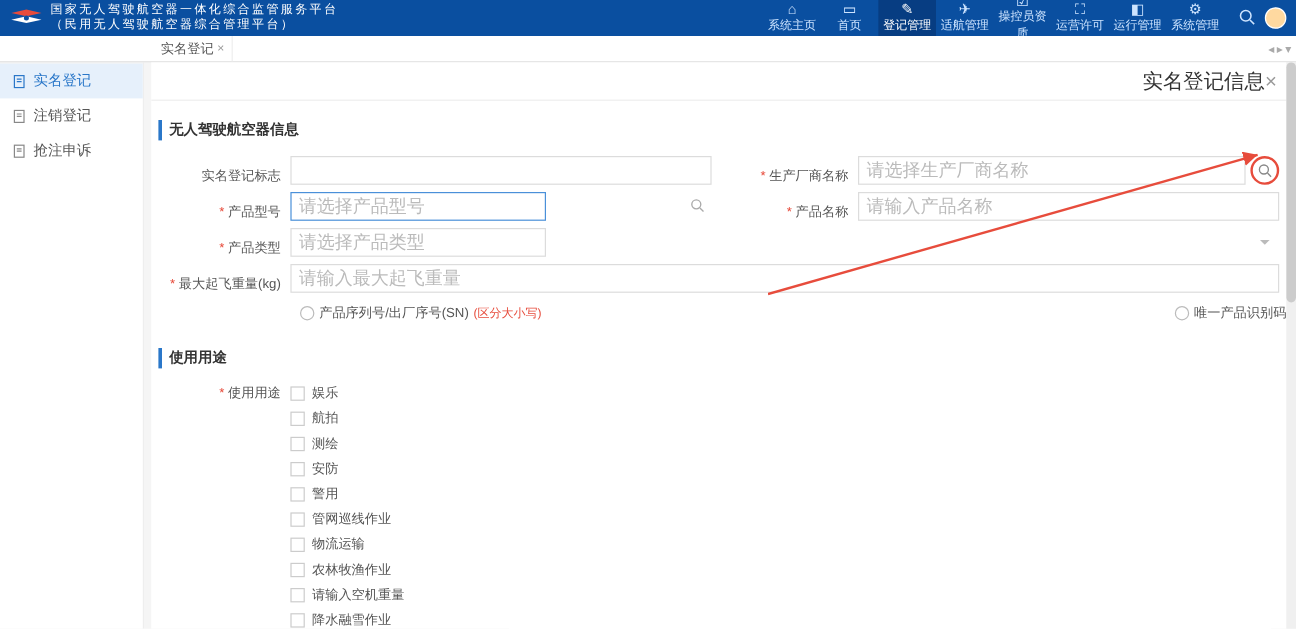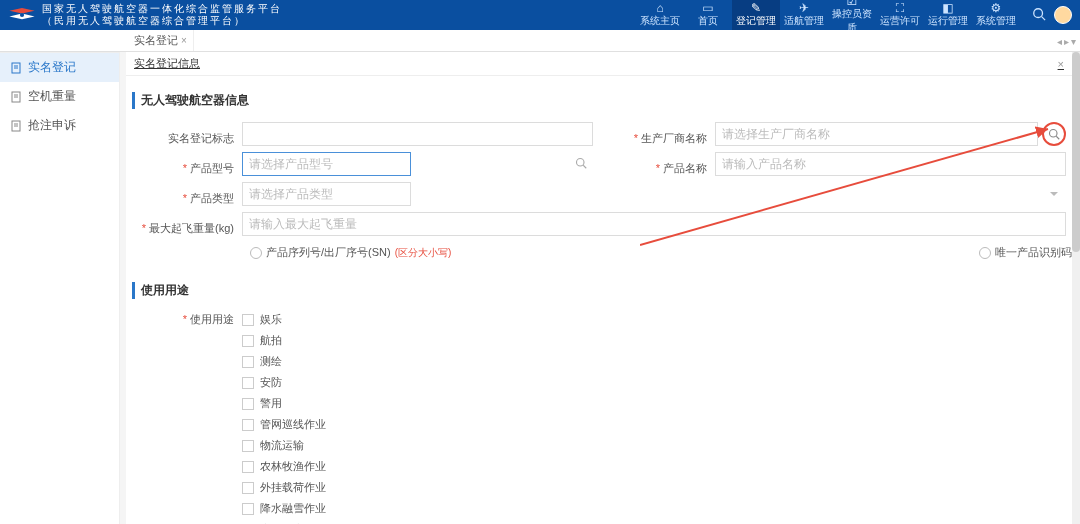--- a/index.html
+++ b/index.html
@@ -22,30 +22,30 @@
 .tab .close { color: #999; cursor: pointer; font-size: 10px; }
 .tab-nav { position: absolute; right: 4px; top: 0; height: 22px; display: flex; align-items: center; gap: 2px; color: #aaa; font-size: 10px; }
 
 .sidebar { position: absolute; left: 0; top: 30px; width: 120px; background: #fff; height: 494px; border-right: 1px solid #eee; }
 .side-toggle { text-align: center; color: #888; padding: 4px 0; border-bottom: 1px solid #eee; cursor: pointer; }
 .side-item { display: flex; align-items: center; gap: 6px; padding: 6px 10px; font-size: 12px; color: #555; cursor: pointer; }
 .side-item.active { background: #e6f0fb; color: #2a77c9; }
 .side-icon { width: 12px; height: 12px; display: inline-block; }
 
 .content { position: absolute; left: 126px; top: 52px; right: 8px; bottom: 0; background: #fff; overflow: hidden; }
-.panel-title { font-size: 11px; color: #333; padding: 4px 8px; border-bottom: 1px solid #eee; display: flex; justify-content: space-between; align-items: center; text-decoration: underline; }
+.panel-title { font-size: 17px; color: #333; padding: 4px 8px; border-bottom: 1px solid #eee; display: flex; justify-content: flex-end; align-items: center; }
 .panel-title .pclose { color: #999; cursor: pointer; }
 
 .section-hd { border-left: 3px solid #2a77c9; padding-left: 6px; margin: 16px 0 10px 6px; font-size: 12px; color: #333; font-weight: 700; }
 
 .form-row { display: flex; }
 .form-col { flex: 1; display: flex; align-items: flex-end; padding: 3px 6px; }
 .flabel { width: 110px; text-align: right; padding-right: 8px; font-size: 11px; color: #555; }
 .req::before { content: "* "; color: #e74c3c; }
-.finput { flex: 1; height: 24px; border: 1px solid #dcdcdc; background: #fff; padding: 0 6px; font-size: 12px; color: #333; }
+.finput { flex: 1; height: 24px; border: 1px solid #dcdcdc; background: #fff; padding: 0 6px; font-size: 15px; color: #333; }
 .finput::placeholder { color: #bbb; }
 .fselect { position: relative; }
 .fselect::after { content: ""; position: absolute; right: 8px; top: 10px; border: 4px solid transparent; border-top-color: #bbb; }
 .fsearch { position: relative; }
 .fsearch .sicon { position: absolute; right: 6px; top: 5px; color: #aaa; font-size: 12px; cursor: pointer; }
 .model-input { border-color: #4a90d9; }
 
 .mfg-search-btn { width: 24px; height: 24px; border: 2px solid #e74c3c; border-radius: 50%; display: flex; align-items: center; justify-content: center; margin-left: 4px; color: #888; background: #fff; cursor: pointer; }
 
 .radio-row { display: flex; align-items: center; gap: 20px; padding: 6px 0 6px 124px; font-size: 11px; color: #555; justify-content: space-between; }
@@ -134,21 +134,21 @@
             <line x1="4" y1="6" x2="8" y2="6" stroke="#2a77c9"></line>
           </svg></span>
         <span>实名登记</span>
       </div>
       <div class="side-item">
         <span class="side-icon"><svg width="12" height="12" viewBox="0 0 12 12">
             <rect x="2" y="1" width="8" height="10" stroke="#888" fill="none"></rect>
             <line x1="4" y1="4" x2="8" y2="4" stroke="#888"></line>
             <line x1="4" y1="6" x2="8" y2="6" stroke="#888"></line>
           </svg></span>
-        <span>空机重量</span>
+        <span>注销登记</span>
       </div>
       <div class="side-item">
         <span class="side-icon"><svg width="12" height="12" viewBox="0 0 12 12">
             <rect x="2" y="1" width="8" height="10" stroke="#888" fill="none"></rect>
             <line x1="4" y1="4" x2="8" y2="4" stroke="#888"></line>
             <line x1="4" y1="6" x2="8" y2="6" stroke="#888"></line>
           </svg></span>
         <span>抢注申诉</span>
       </div>
     </div>
@@ -275,21 +275,21 @@
         <span>物流运输</span>
       </div>
       <div class="cb-row">
         <div class="cb-label-col"></div>
         <span class="cb"></span>
         <span>农林牧渔作业</span>
       </div>
       <div class="cb-row">
         <div class="cb-label-col"></div>
         <span class="cb"></span>
-        <span>外挂载荷作业</span>
+        <span>请输入空机重量</span>
       </div>
       <div class="cb-row">
         <div class="cb-label-col"></div>
         <span class="cb"></span>
         <span>降水融雪作业</span>
       </div>
       <div class="cb-row">
         <div class="cb-label-col"></div>
         <span class="cb"></span>
         <span>应急救灾</span>

